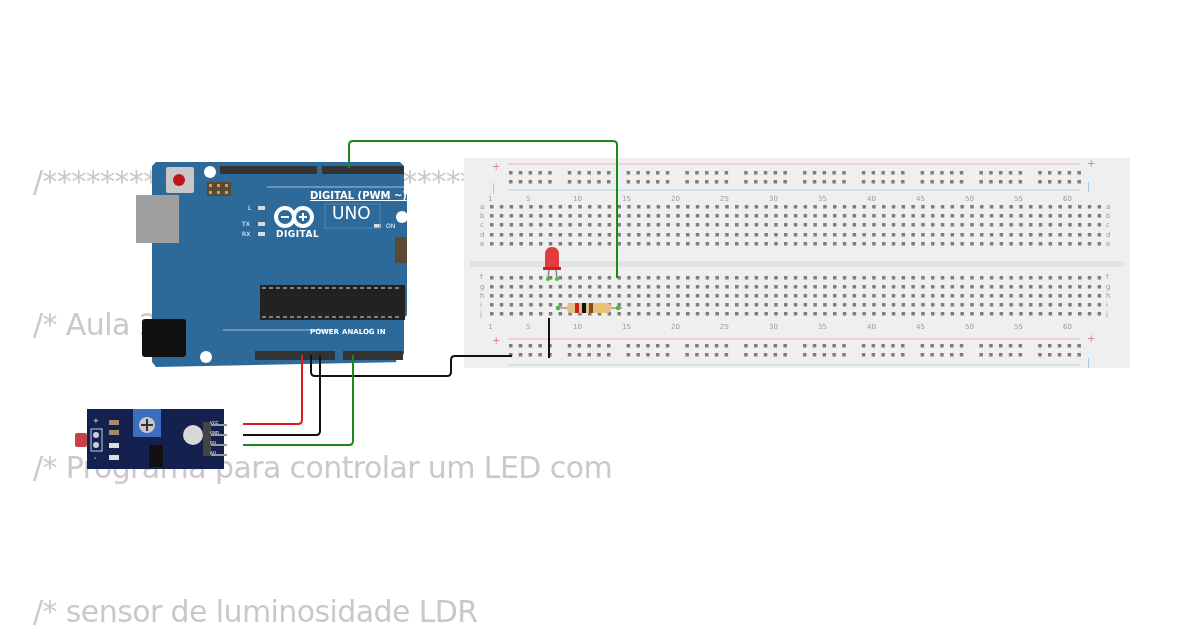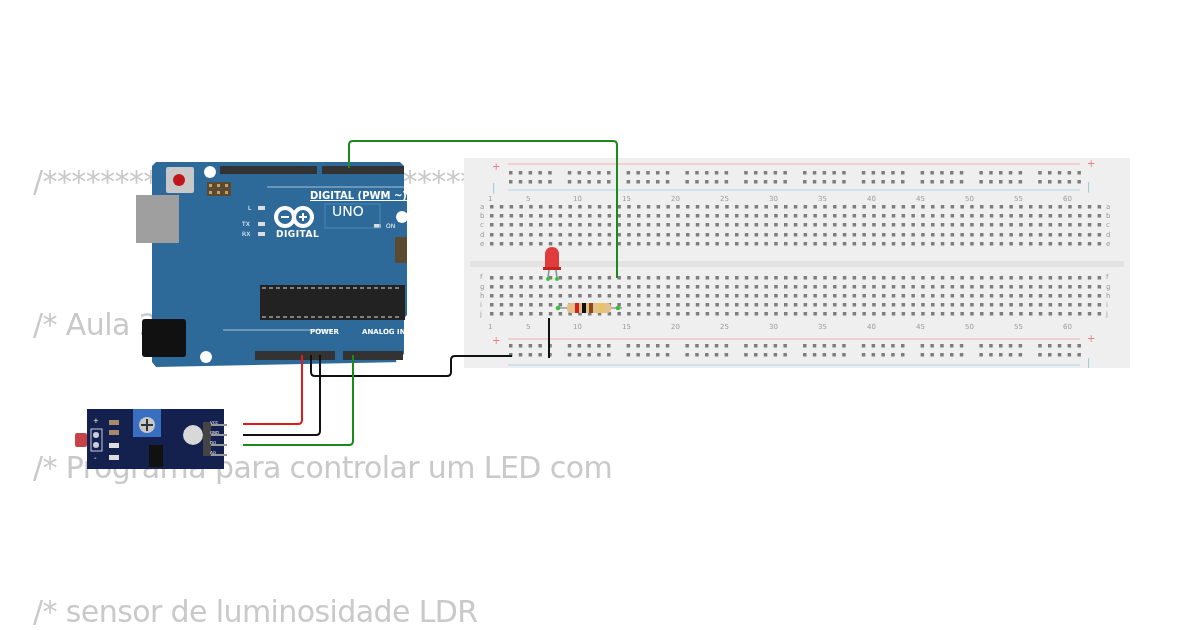--- a/index.html
+++ b/index.html
@@ -992,24 +992,24 @@
       <rect x="150" y="51" width="2" height="8" fill="#fff"></rect>
       <rect x="173" y="42" width="55" height="24" fill="none" stroke="#4c88b6" stroke-width="1"></rect>
       <line x1="71" y1="168" x2="180" y2="168" stroke="#fff" stroke-width="0.6"></line>
       <line x1="115" y1="25" x2="252" y2="25" stroke="#fff" stroke-width="0.6"></line>
     </svg>
 
     <div style="position:absolute;left:-16px;top:33px;width:43px;height:48px;background:#9f9f9f;"></div>
 
     <div style="position:absolute;left:-10px;top:157px;width:44px;height:38px;background:#111;border-radius:3px;"></div>
     <span class="ard-label" style="left:124px;top:67px;font-size:9px;letter-spacing:0.5px">DIGITAL</span>
-    <span class="ard-label" style="left:180px;top:41px;font-size:14px;font-weight:normal;">UNO</span>
+    <span class="ard-label" style="left:180px;top:41px;font-size:17px;font-weight:normal;">UNO</span>
     <span class="ard-label" style="left:158px;top:28px;font-size:10px;text-decoration:underline;">DIGITAL (PWM ~)</span>
     <span class="ard-label" style="left:158px;top:166px;font-size:7px;">POWER</span>
-    <span class="ard-label" style="left:210px;top:166px;font-size:7px;">ANALOG IN</span>
+    <span class="ard-label" style="left:190px;top:166px;font-size:7px;">ANALOG IN</span>
     <span class="ard-label" style="left:234px;top:60px;font-size:6px;font-weight:normal;">ON</span>
     <span class="ard-label" style="left:96px;top:42px;font-size:6px;font-weight:normal;">L</span>
     <span class="ard-label" style="left:90px;top:58px;font-size:6px;font-weight:normal;">TX</span>
     <span class="ard-label" style="left:90px;top:68px;font-size:6px;font-weight:normal;">RX</span>
   </div>
 
   <svg width="1200" height="630" style="position:absolute;left:0;top:0;pointer-events:none">
 
     <path d="M349,168 L349,145 Q349,141 353,141 L613,141 Q617,141 617,145 L617,278" stroke="#1b8a1b" stroke-width="2" fill="none"></path>
 

